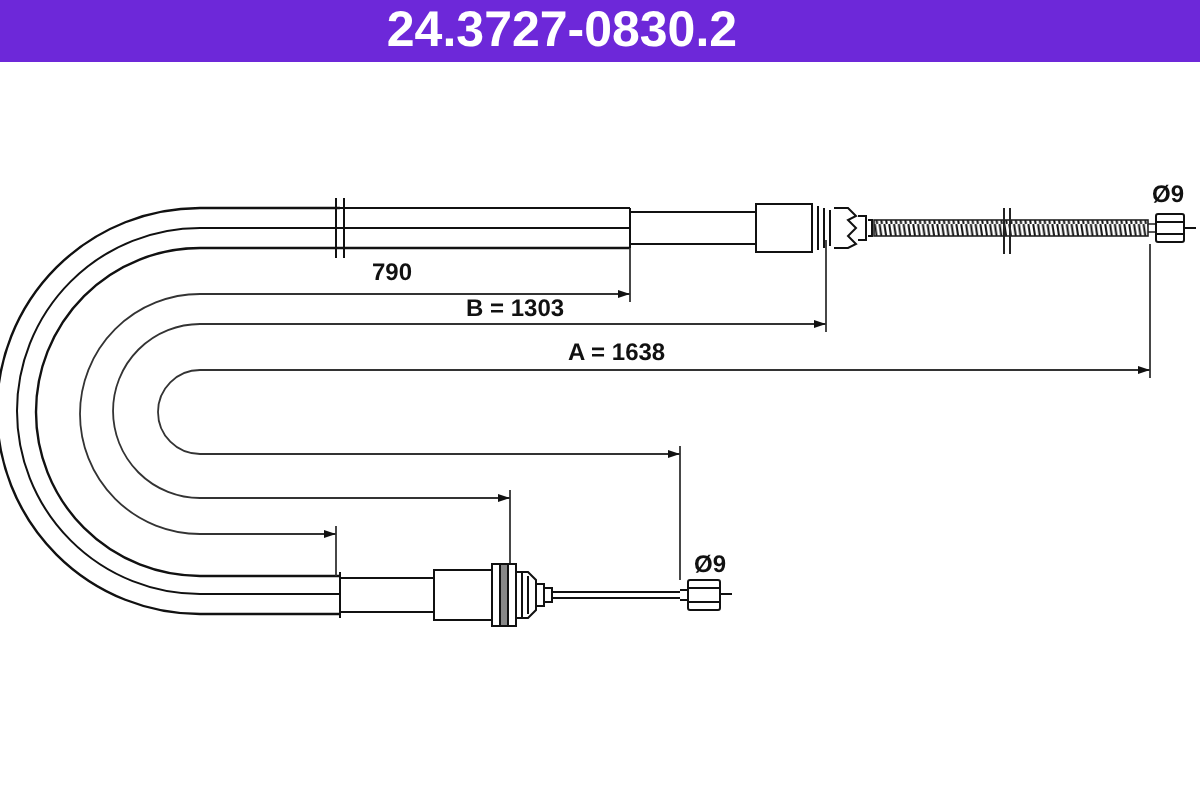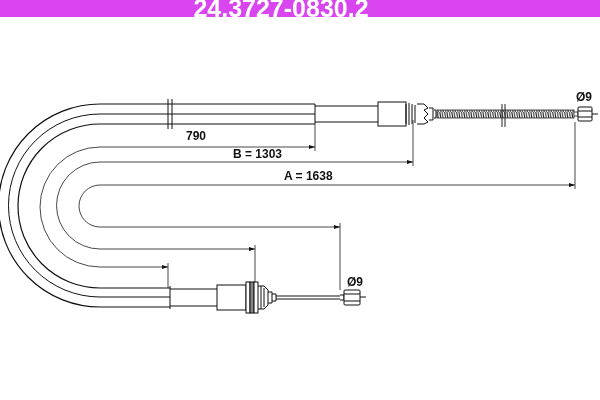--- a/index.html
+++ b/index.html
@@ -1,19 +1,19 @@
 <!DOCTYPE html>
 <html><head>
   <meta charset="utf-8">
   <style>
     html, body { margin: 0; padding: 0; background: #ffffff; }
     body { width: 600px; height: 400px; overflow: hidden; position: relative; font-family: "Liberation Sans", sans-serif; }
     .header {
-      position: absolute; left: 0; top: 0; width: 600px; height: 17px;
-      background: #d946ef; color: #ffffff;
+      position: absolute; left: 0; top: 0; width: 600px; height: 31px;
+      background: #6d28d9; color: #ffffff;
       display: flex; align-items: center; justify-content: center;
       font-weight: bold; font-size: 25px; letter-spacing: 0px;
     }
     .header .pn { margin-right: 38px; }
     .drawing { position: absolute; left: 0; top: 0; }
     .lbl { font-family: "Liberation Sans", sans-serif; font-weight: bold; font-size: 12px; fill: #111; }
   </style>
 </head>
 <body>
 

